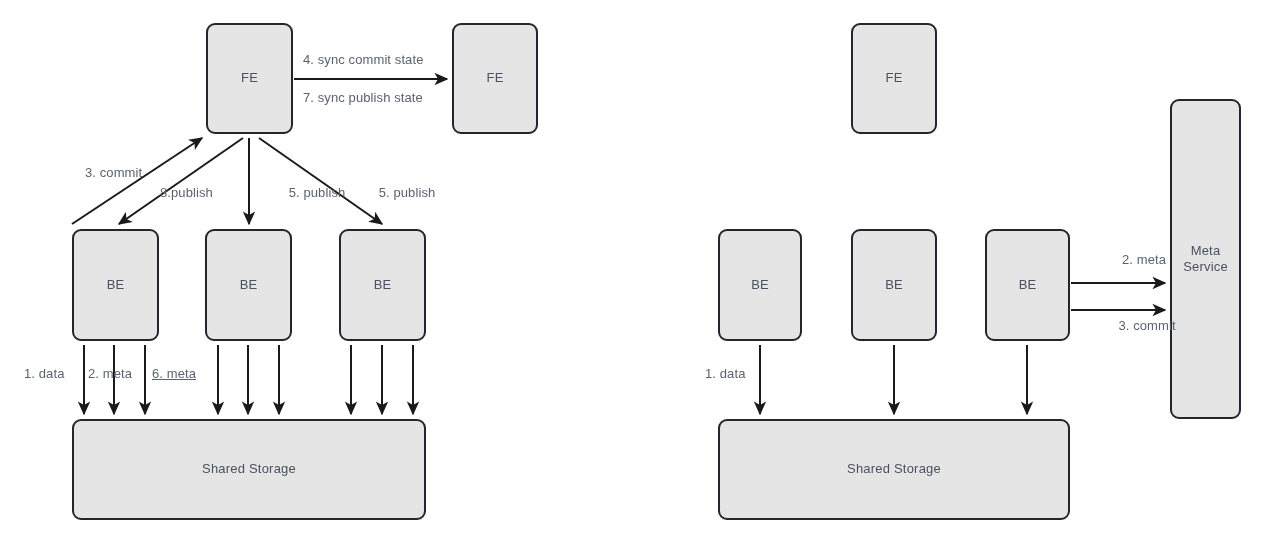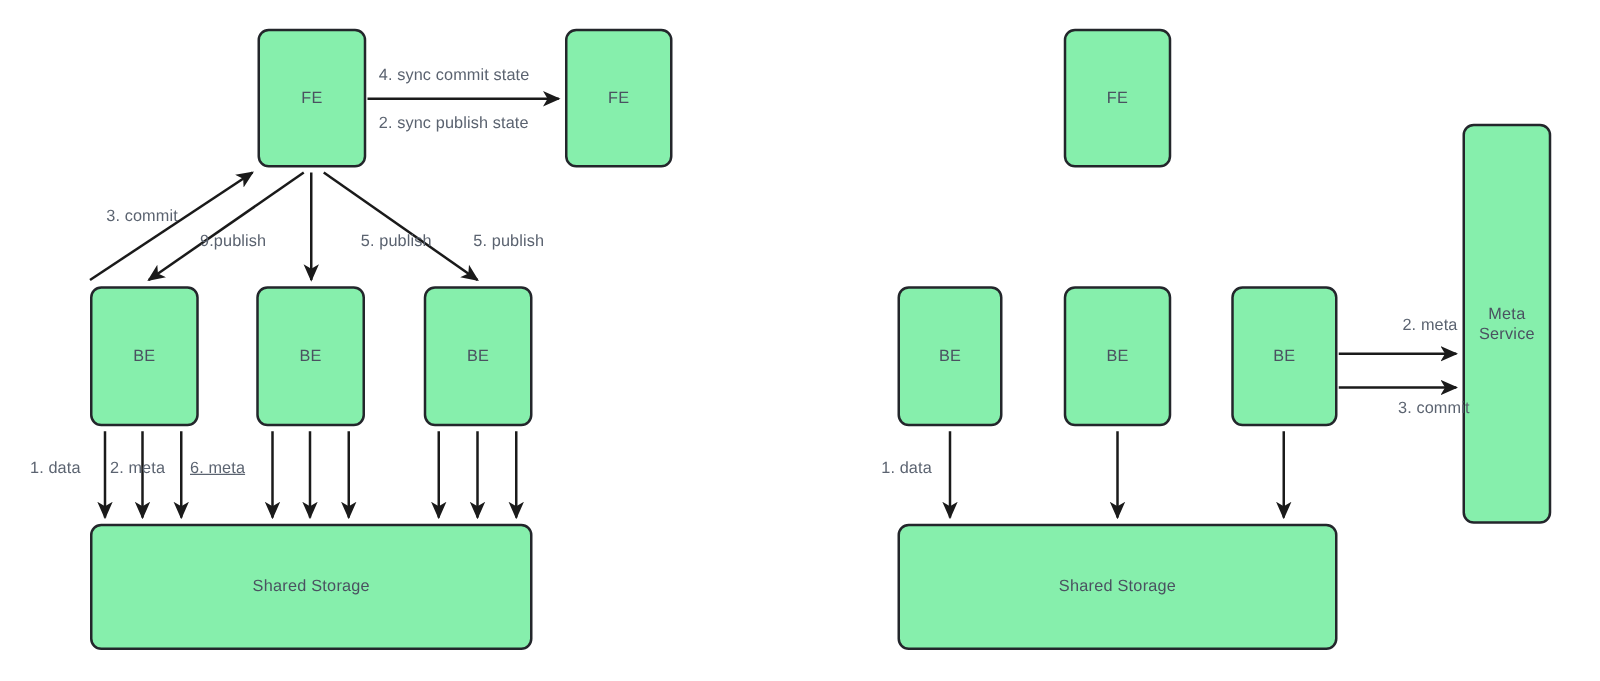--- a/index.html
+++ b/index.html
@@ -15,21 +15,21 @@
     overflow: hidden;
   }
   #canvas {
     position: absolute;
     left: 0; top: 0;
     width: 1280px;
     height: 545px;
   }
   .node {
     position: absolute;
-    background: #86efac;
+    background: #e5e5e5;
     border: 2.2px solid #23262b;
     border-radius: 9px;
     box-sizing: border-box;
     display: flex;
     align-items: center;
     justify-content: center;
     color: #4a5160;
     font-size: 13px;
     line-height: 1.25;
     text-align: center;
@@ -97,23 +97,23 @@
   <span class="node-label">BE</span>
 </div>
 <div class="node" style="left:339px;top:229px;width:87px;height:112px;">
   <span class="node-label">BE</span>
 </div>
 <div class="node" style="left:72px;top:419px;width:354px;height:101px;">
   <span class="node-label">Shared Storage</span>
 </div>
 
 <div class="edge-label" style="left:303px;top:52px;">4. sync commit state</div>
-<div class="edge-label" style="left:303px;top:90px;">2. sync publish state</div>
+<div class="edge-label" style="left:303px;top:90px;">7. sync publish state</div>
 <div class="edge-label" style="left:85px;top:165px;">3. commit</div>
-<div class="edge-label" style="left:160px;top:185px;">9.publish</div>
+<div class="edge-label" style="left:160px;top:185px;">8.publish</div>
 <div class="edge-label c" style="left:288px;top:185px;">5. publish</div>
 <div class="edge-label c" style="left:378px;top:185px;">5. publish</div>
 <div class="edge-label" style="left:24px;top:366px;">1. data</div>
 <div class="edge-label" style="left:88px;top:366px;">2. meta</div>
 <div class="edge-label" style="left:152px;top:366px;text-decoration:underline;">6. meta</div>
 
 <div class="node" style="left:851px;top:23px;width:86px;height:111px;">
   <span class="node-label">FE</span>
 </div>
 <div class="node" style="left:718px;top:229px;width:84px;height:112px;">

